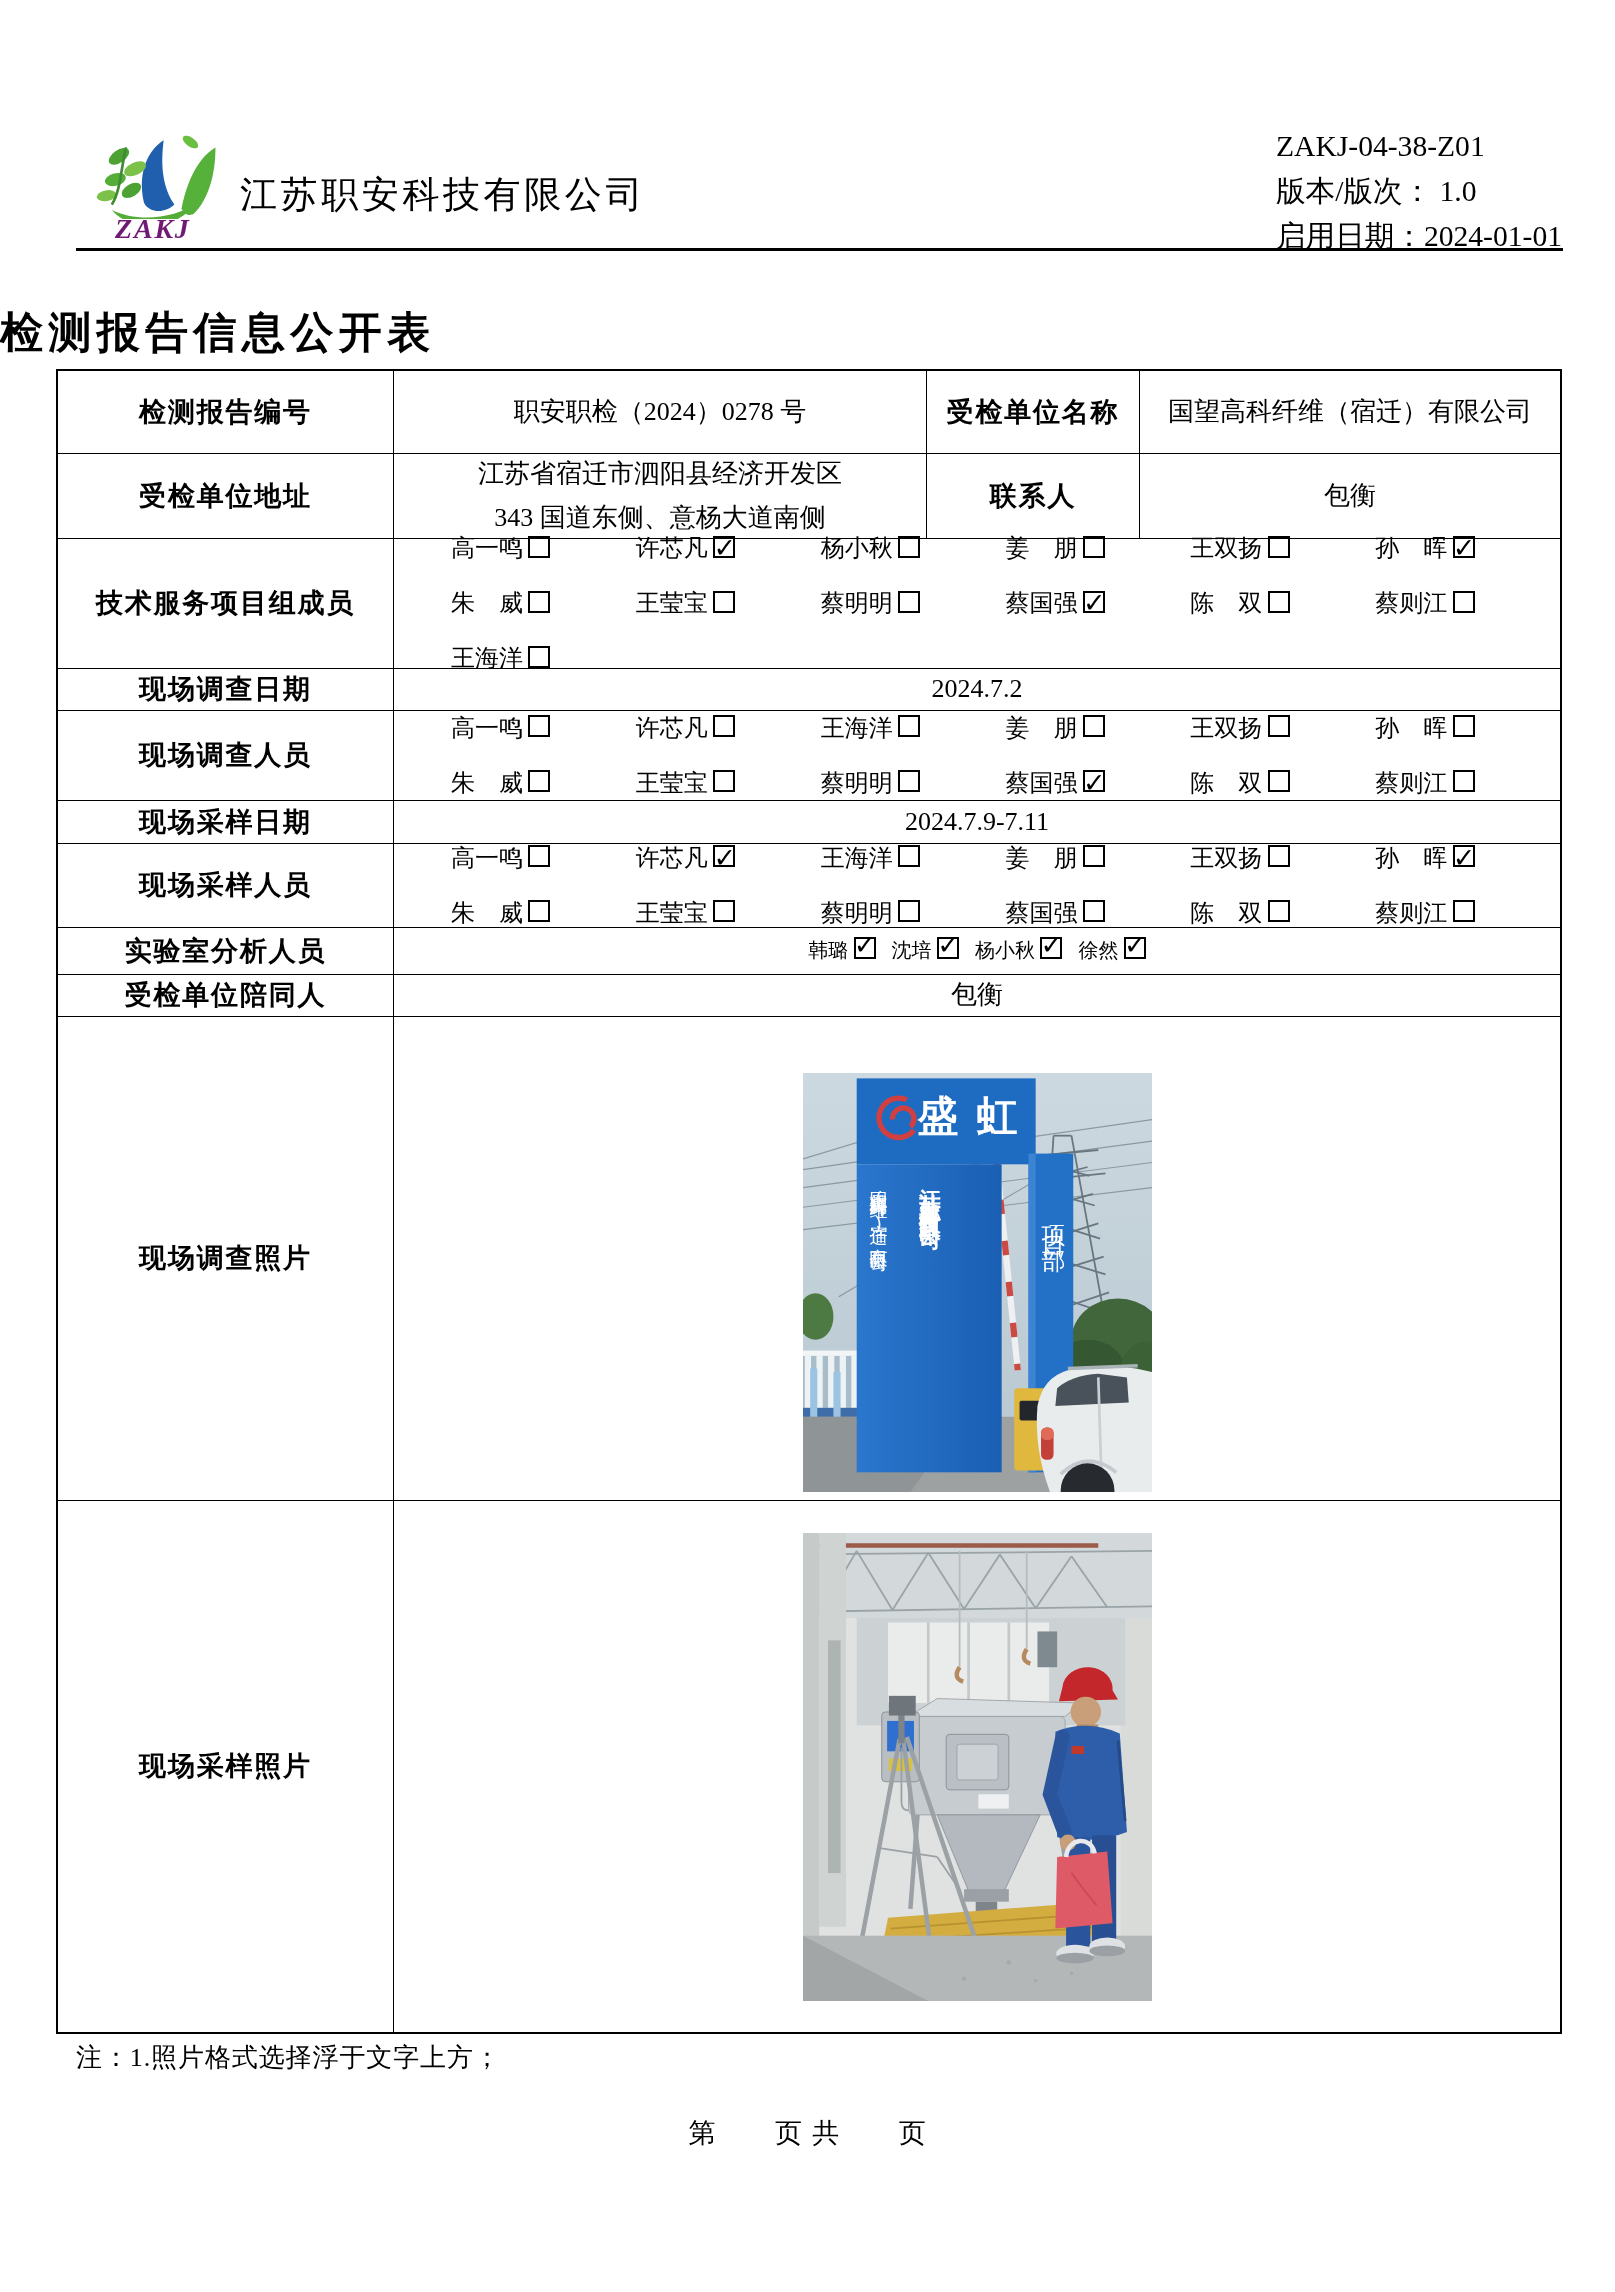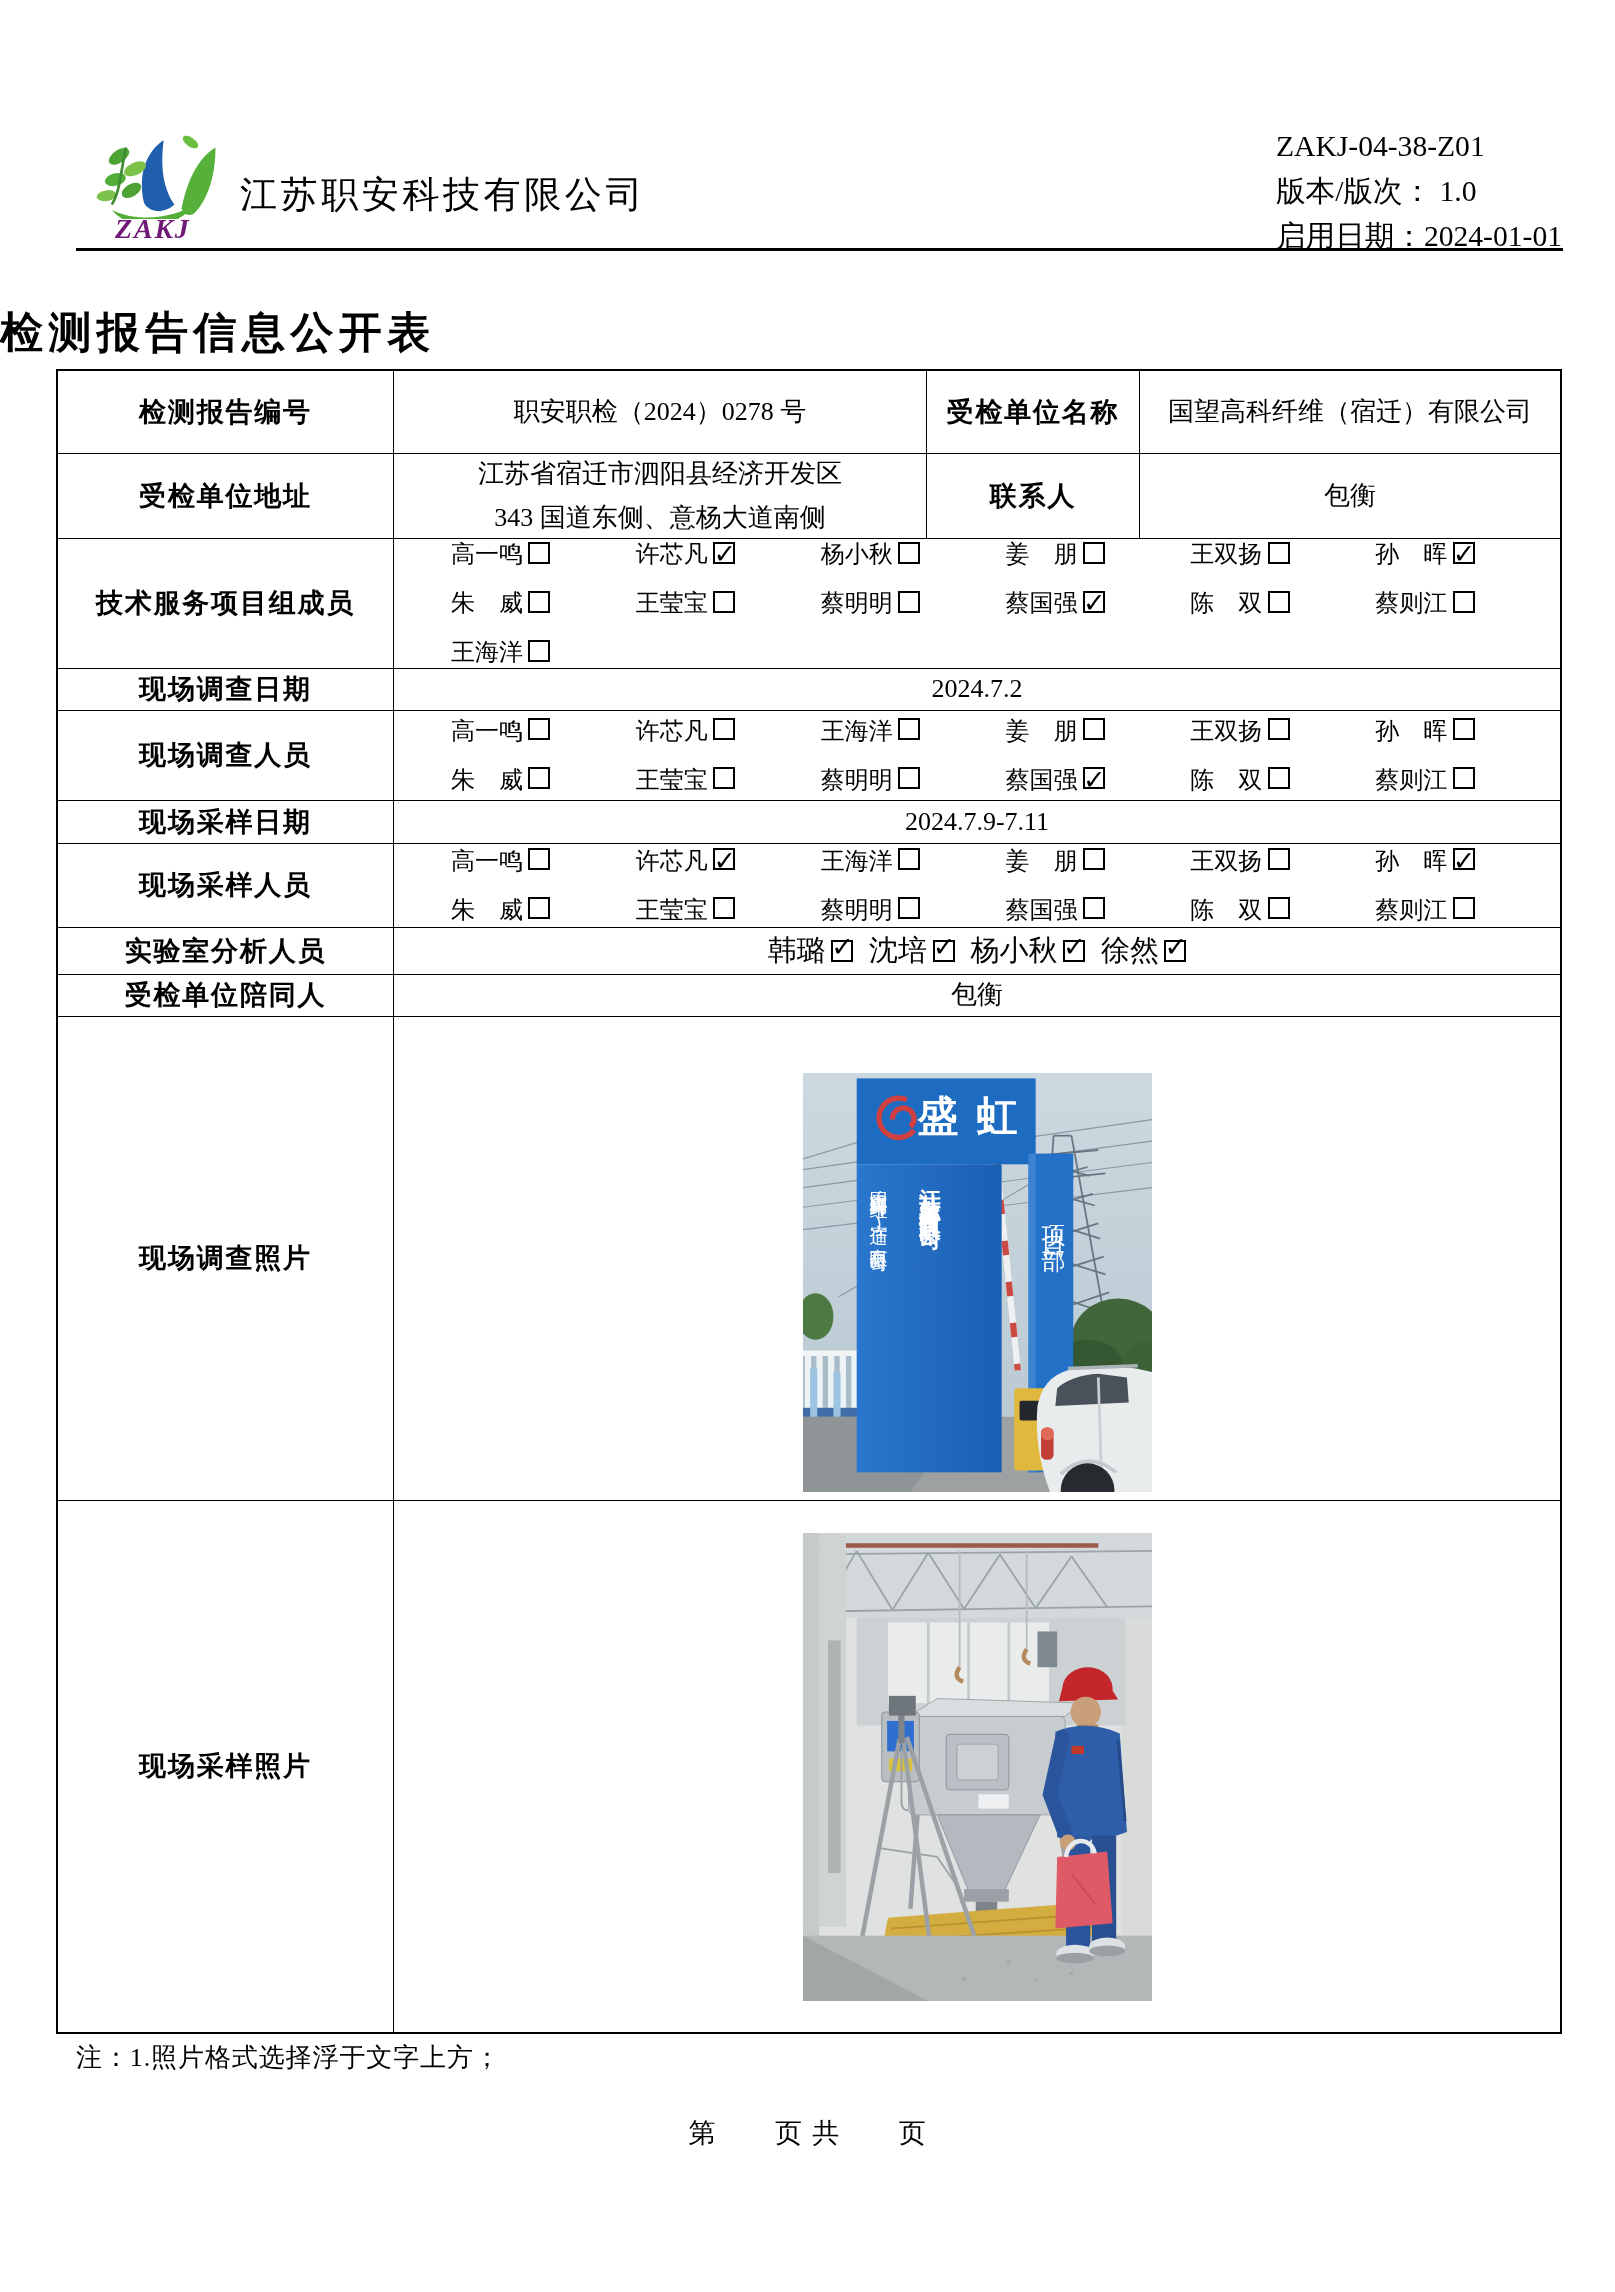--- a/index.html
+++ b/index.html
@@ -27,28 +27,28 @@
   .c{border-right:1.8px solid #000;border-bottom:1.8px solid #000;box-sizing:border-box;
      display:flex;align-items:center;justify-content:center;}
   .br0{border-right:none;} .bb0{border-bottom:none;}
   .span3{grid-column:2/5;}
   .lbl{font-family:"Liberation Sans","DejaVu Sans",sans-serif;font-weight:700;
        font-size:27px;letter-spacing:1.8px;text-align:center;line-height:1.35;}
   .val{font-size:26px;text-align:right;line-height:1.7;padding:16px 16px;}
 
   
   .mcell{flex-direction:column;align-items:stretch;justify-content:center;
-         padding-left:57px;gap:8px;}
+         padding-left:57px;gap:14px;}
   .mline{display:grid;grid-template-columns:repeat(6,1fr);font-size:24px;line-height:41px;}
   .mitem{white-space:nowrap;}
   .cb{display:inline-block;width:18px;height:18px;border:2.7px solid #000;margin-left:5.4px;
       position:relative;vertical-align:-1.8px;}
   .cb.checked::after{content:"\2713";position:absolute;left:-1.8px;top:-10.7px;font-size:27px;
       font-weight:700;font-family:"DejaVu Sans",sans-serif;}
-  .labline{display:flex;justify-content:center;gap:16px;font-size:29px;}
+  .labline{display:flex;justify-content:center;gap:16px;font-size:20px;}
 
   
   .photocell{padding:0;}
   .photo{position:relative;overflow:hidden;}
   .photo svg.scene{position:absolute;left:0;top:0;width:100%;height:100%;}
   .p1{width:349px;height:419px;margin-top:48px;}
   .p2{width:349px;height:468px;}
   .vtext{position:absolute;writing-mode:vertical-rl;text-orientation:upright;color:#fff;
          font-family:"Liberation Sans","DejaVu Sans",sans-serif;}
   .sign-sh{position:absolute;left:115px;top:16px;color:#fff;font-weight:700;font-size:41px;

